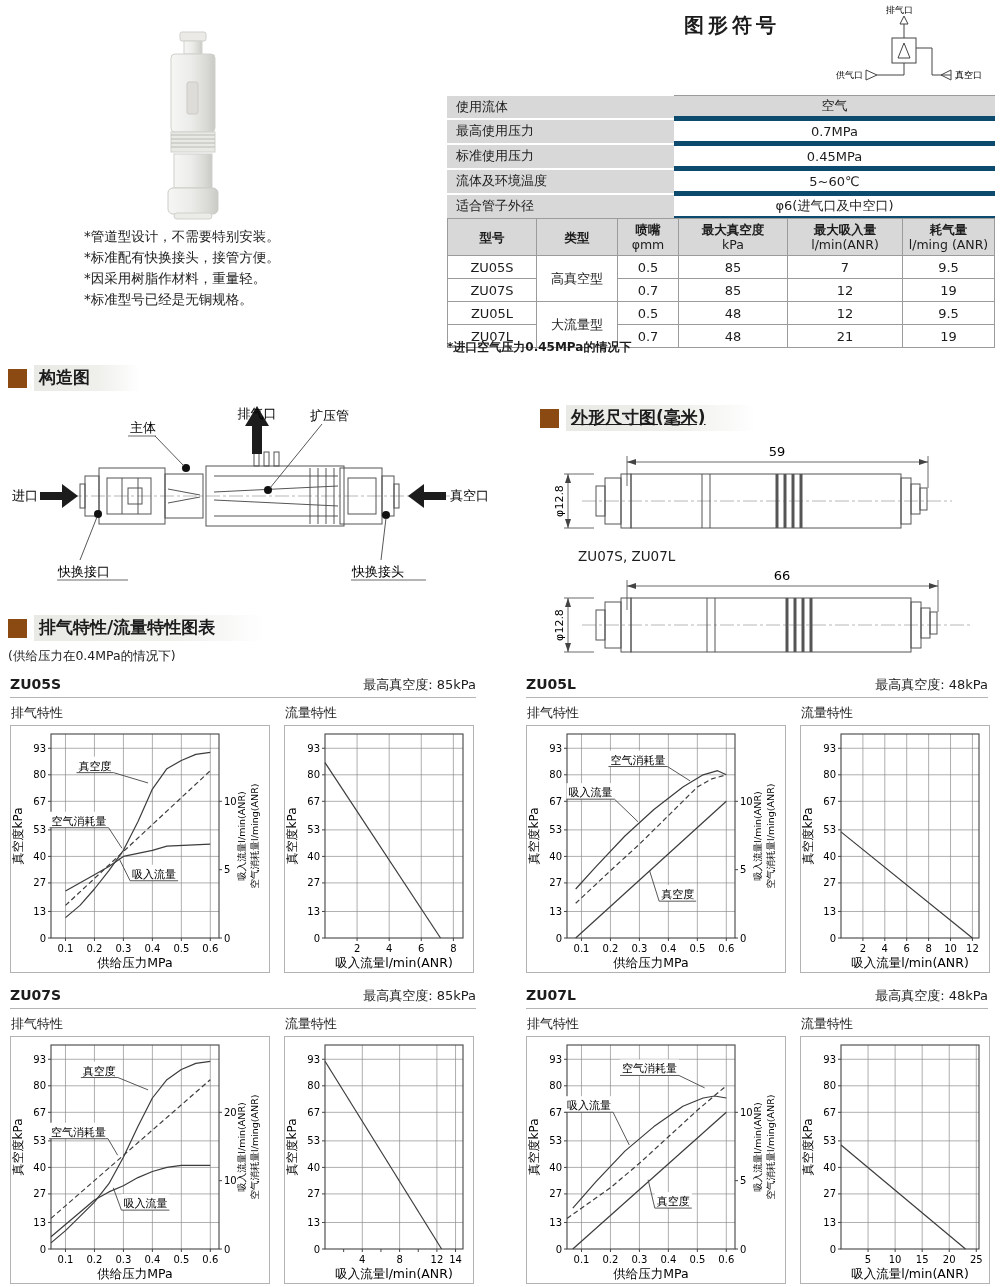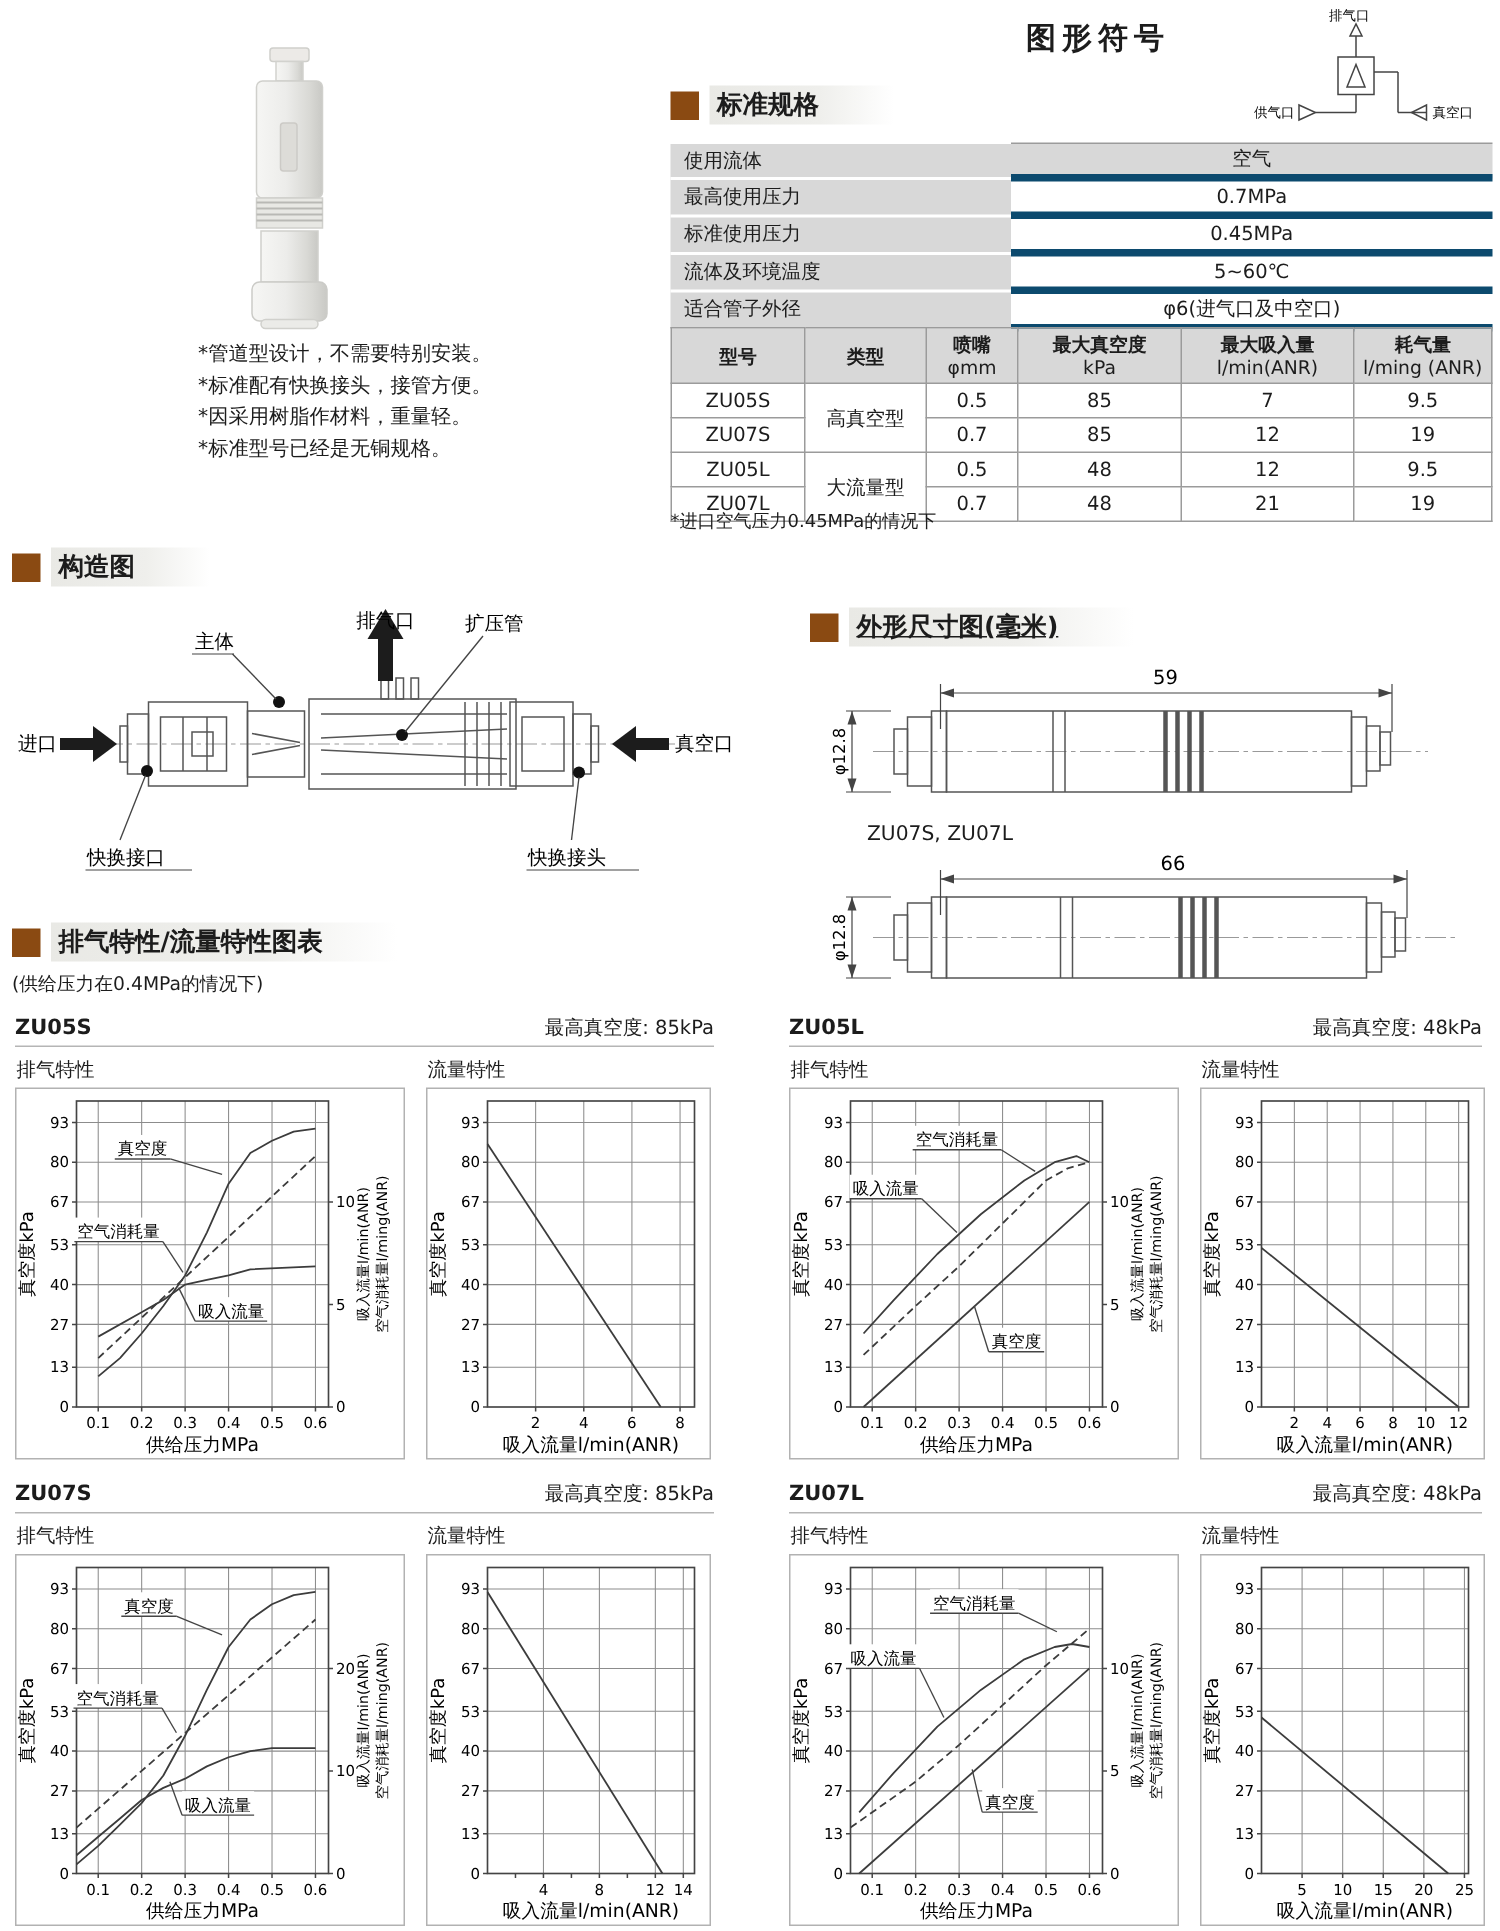--- a/index.html
+++ b/index.html
@@ -8,33 +8,33 @@
   .abs{position:absolute;}
   
   .sec-head{display:flex;align-items:center;height:24px;}
   .sec-head .sq{width:19px;height:19px;background:#8a4a12;margin-right:7px;flex:none;}
   .sec-head .txt{font-weight:bold;font-size:17px;white-space:nowrap;
      background:linear-gradient(90deg,#e9e9e5 0%,#efefec 60%,rgba(239,239,236,0) 100%);
      padding:1px 50px 2px 5px;}
   
   .symbol-title{font-size:20px;font-weight:bold;letter-spacing:4px;}
   
-  .features{font-size:13.5px;line-height:21px;white-space:nowrap;margin-left:48px;}
+  .features{font-size:13.5px;line-height:21px;white-space:nowrap;}
   
   .spec-table{border-collapse:collapse;width:548px;font-size:13px;}
   .spec-table td{height:20px;padding:0;}
   .spec-table .lb{background:#d8d8d8;width:218px;padding-left:9px;border-bottom:2px solid #fff;}
   .spec-table .vl{text-align:center;border-top:1px solid #9b9b9b;border-bottom:5px solid #0c4a6e;}
   .spec-table tr.gray .vl{background:#d8d8d8;}
   
   .model-table{border-collapse:collapse;width:548px;font-size:13px;text-align:center;}
   .model-table th,.model-table td{border:1px solid #9b9b9b;padding:1px 2px;}
   .model-table th{background:#d8d8d8;font-weight:bold;font-size:12.5px;height:34px;line-height:1.2;}
   .model-table td{height:20px;background:#fff;}
-  .footnote{font-size:12px;}
+  .footnote{font-size:12px;font-weight:bold;}
   .charts-note{font-size:12.5px;}
   
   .panels{display:grid;grid-template-columns:466px 462px;column-gap:50px;row-gap:14px;}
   .panel-head{display:flex;justify-content:space-between;align-items:baseline;
      border-bottom:1px solid #b5b5b5;padding-bottom:3px;}
   .panel-model{font-weight:bold;font-size:14px;}
   .panel-max{font-size:13px;}
   .chart-row{display:flex;gap:14px;margin-top:4px;}
   .chart-sub{font-size:13px;margin:2px 0 3px 1px;}
   .chartbox{border:1px solid #b2b2b2;background:#fff;}
@@ -97,24 +97,20 @@
         <line x1="96" y1="44" x2="96" y2="71"></line>
         <line x1="96" y1="71" x2="115" y2="71"></line>
         <polygon points="115,66 115,76 105,71" transform="translate(0,0)"></polygon>
       </g>
       <text x="50" y="9" font-size="9">排气口</text>
       <text x="27" y="74" font-size="9" text-anchor="end">供气口</text>
       <text x="119" y="74" font-size="9">真空口</text>
     </svg>
   </div>
 
-  <div class="abs sec-head" style="left:447px;top:58px;width:548px;">
-    <span class="sq"></span>
-    <span class="txt">标准规格</span>
-  </div>
 
   <table class="abs spec-table" style="left:447px;top:95px;">
     <tbody>
         <tr class="gray">
       <td class="lb">使用流体</td>
       <td class="vl">空气</td>
     </tr>
     <tr>
       <td class="lb">最高使用压力</td>
       <td class="vl">0.7MPa</td>

